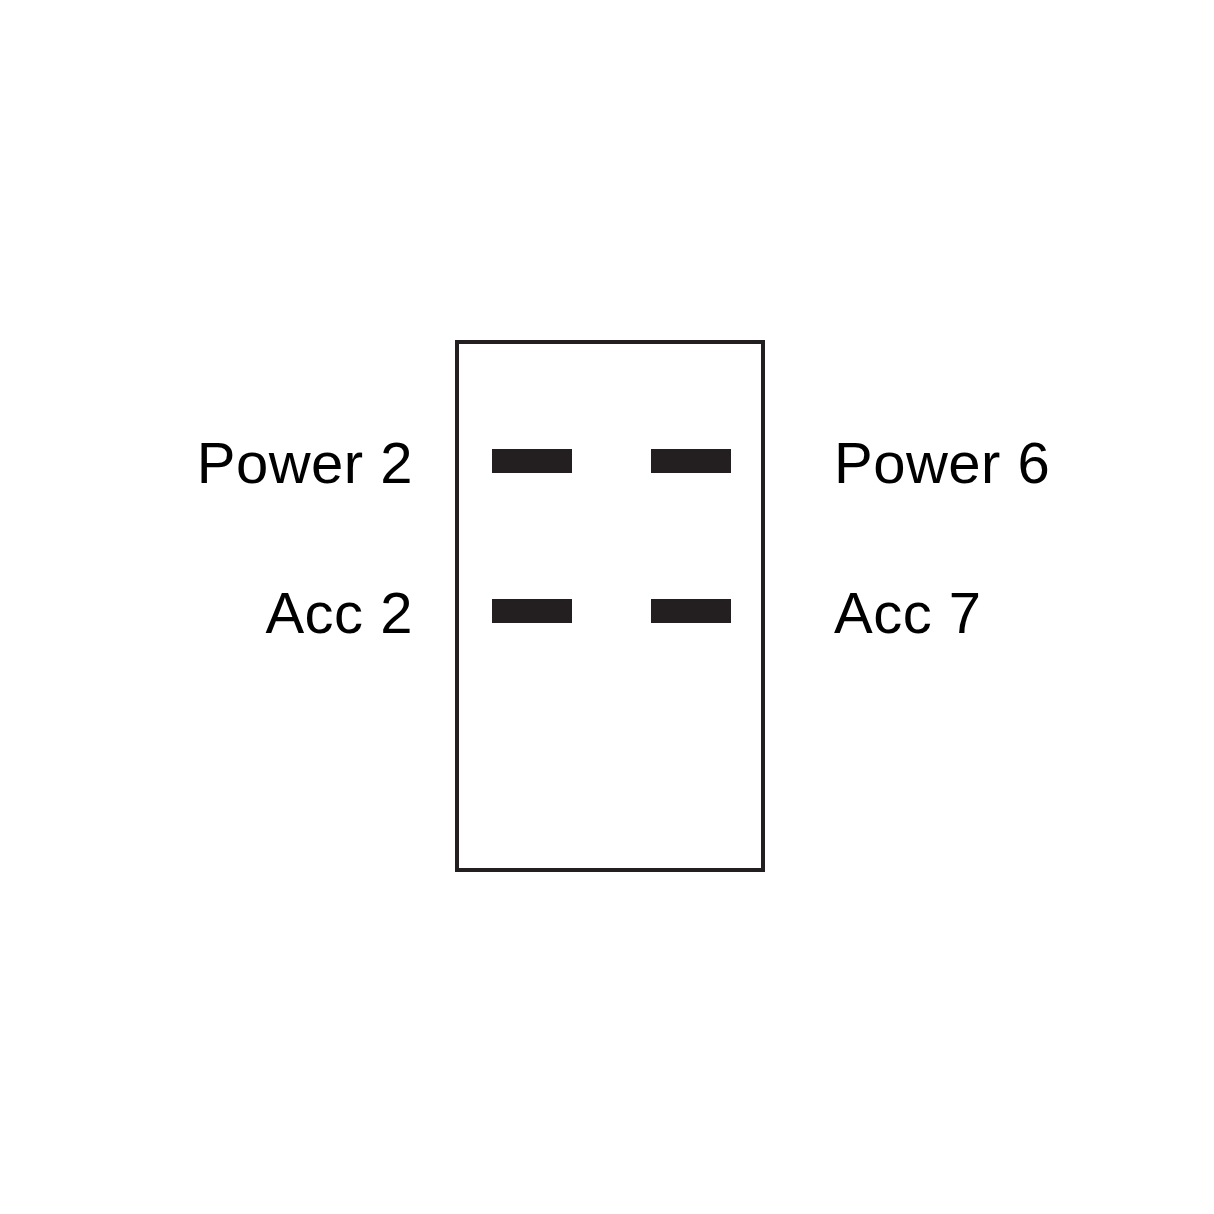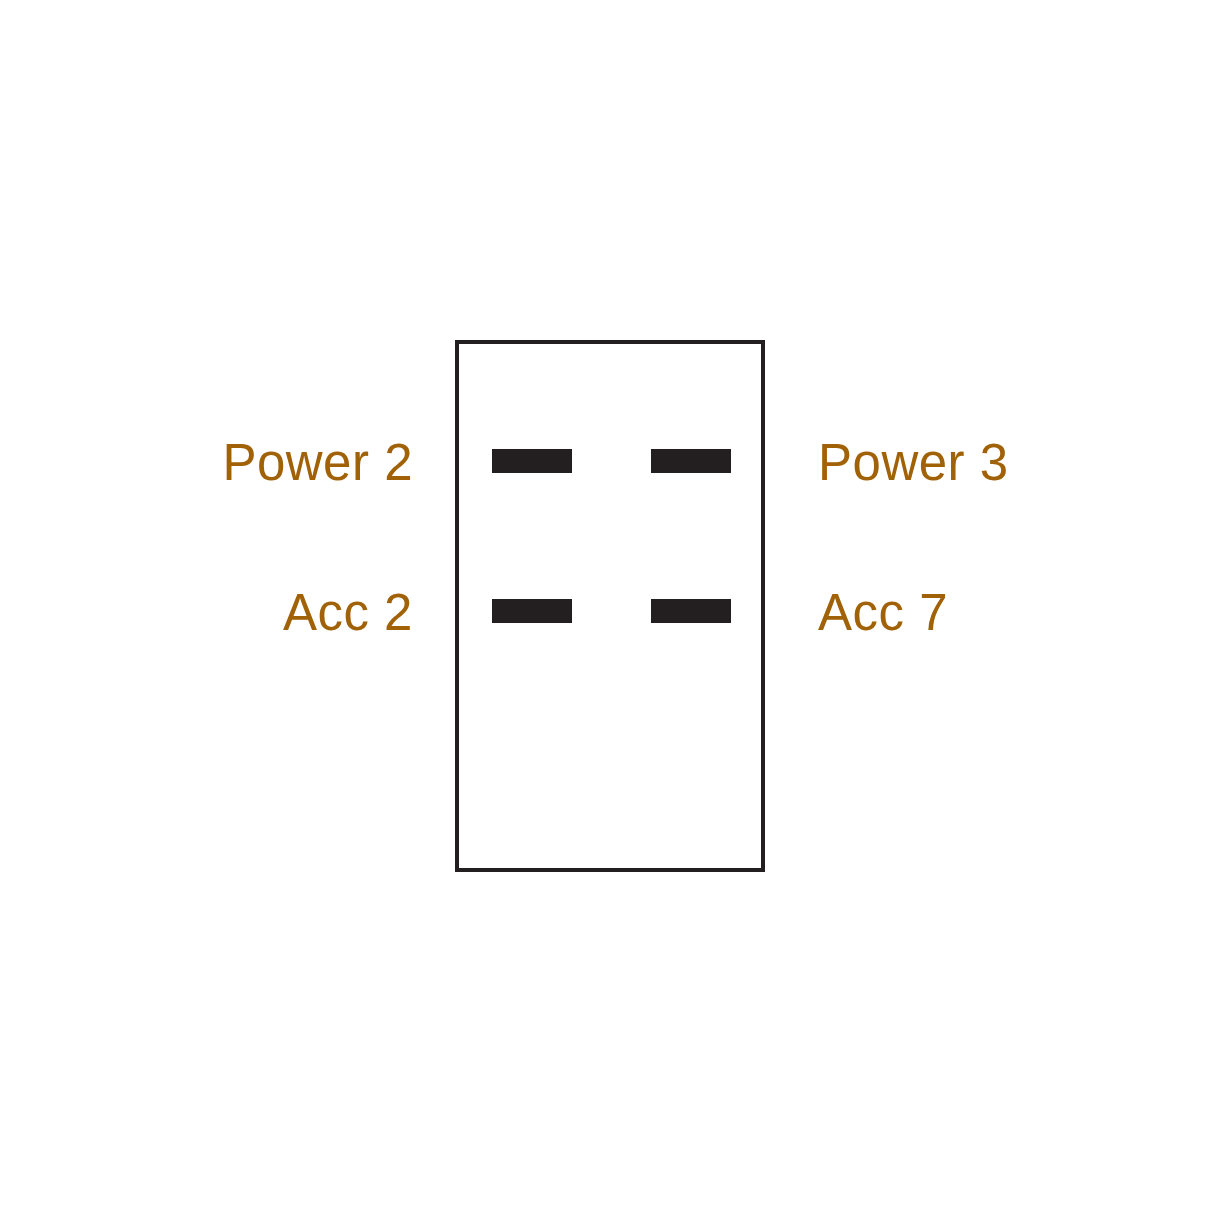--- a/index.html
+++ b/index.html
@@ -37,25 +37,26 @@
     background: #231f20;
   }
   .terminal-bar.col-left  { left: 492px; }
   .terminal-bar.col-right { left: 651px; }
   .terminal-bar.row-power { top: 449px; }
   .terminal-bar.row-acc   { top: 599px; }
 
   
   .label {
     position: absolute;
-    font-size: 51px;
+    font-size: 58px;
     line-height: 79px;
-    color: #a16207;
+    color: #000000;
     white-space: nowrap;
     letter-spacing: 0.5px;
+    margin-left: 16px;
   }
   .label.side-left {
     right: 801px;            
     text-align: right;
   }
   .label.side-right {
     left: 818px;
     text-align: left;
   }
   .label.row-power { top: 423px; }
@@ -67,17 +68,17 @@
 <div id="canvas">
 
   <div class="switch-body"></div>
 
   <div class="terminal-bar col-left row-power"></div>
   <div class="terminal-bar col-right row-power"></div>
   <div class="terminal-bar col-left row-acc"></div>
   <div class="terminal-bar col-right row-acc"></div>
 
   <div class="label side-left row-power">Power 2</div>
-  <div class="label side-right row-power">Power 3</div>
+  <div class="label side-right row-power">Power 6</div>
   <div class="label side-left row-acc">Acc 2</div>
   <div class="label side-right row-acc">Acc 7</div>
 
 </div>
 
 </body></html>

